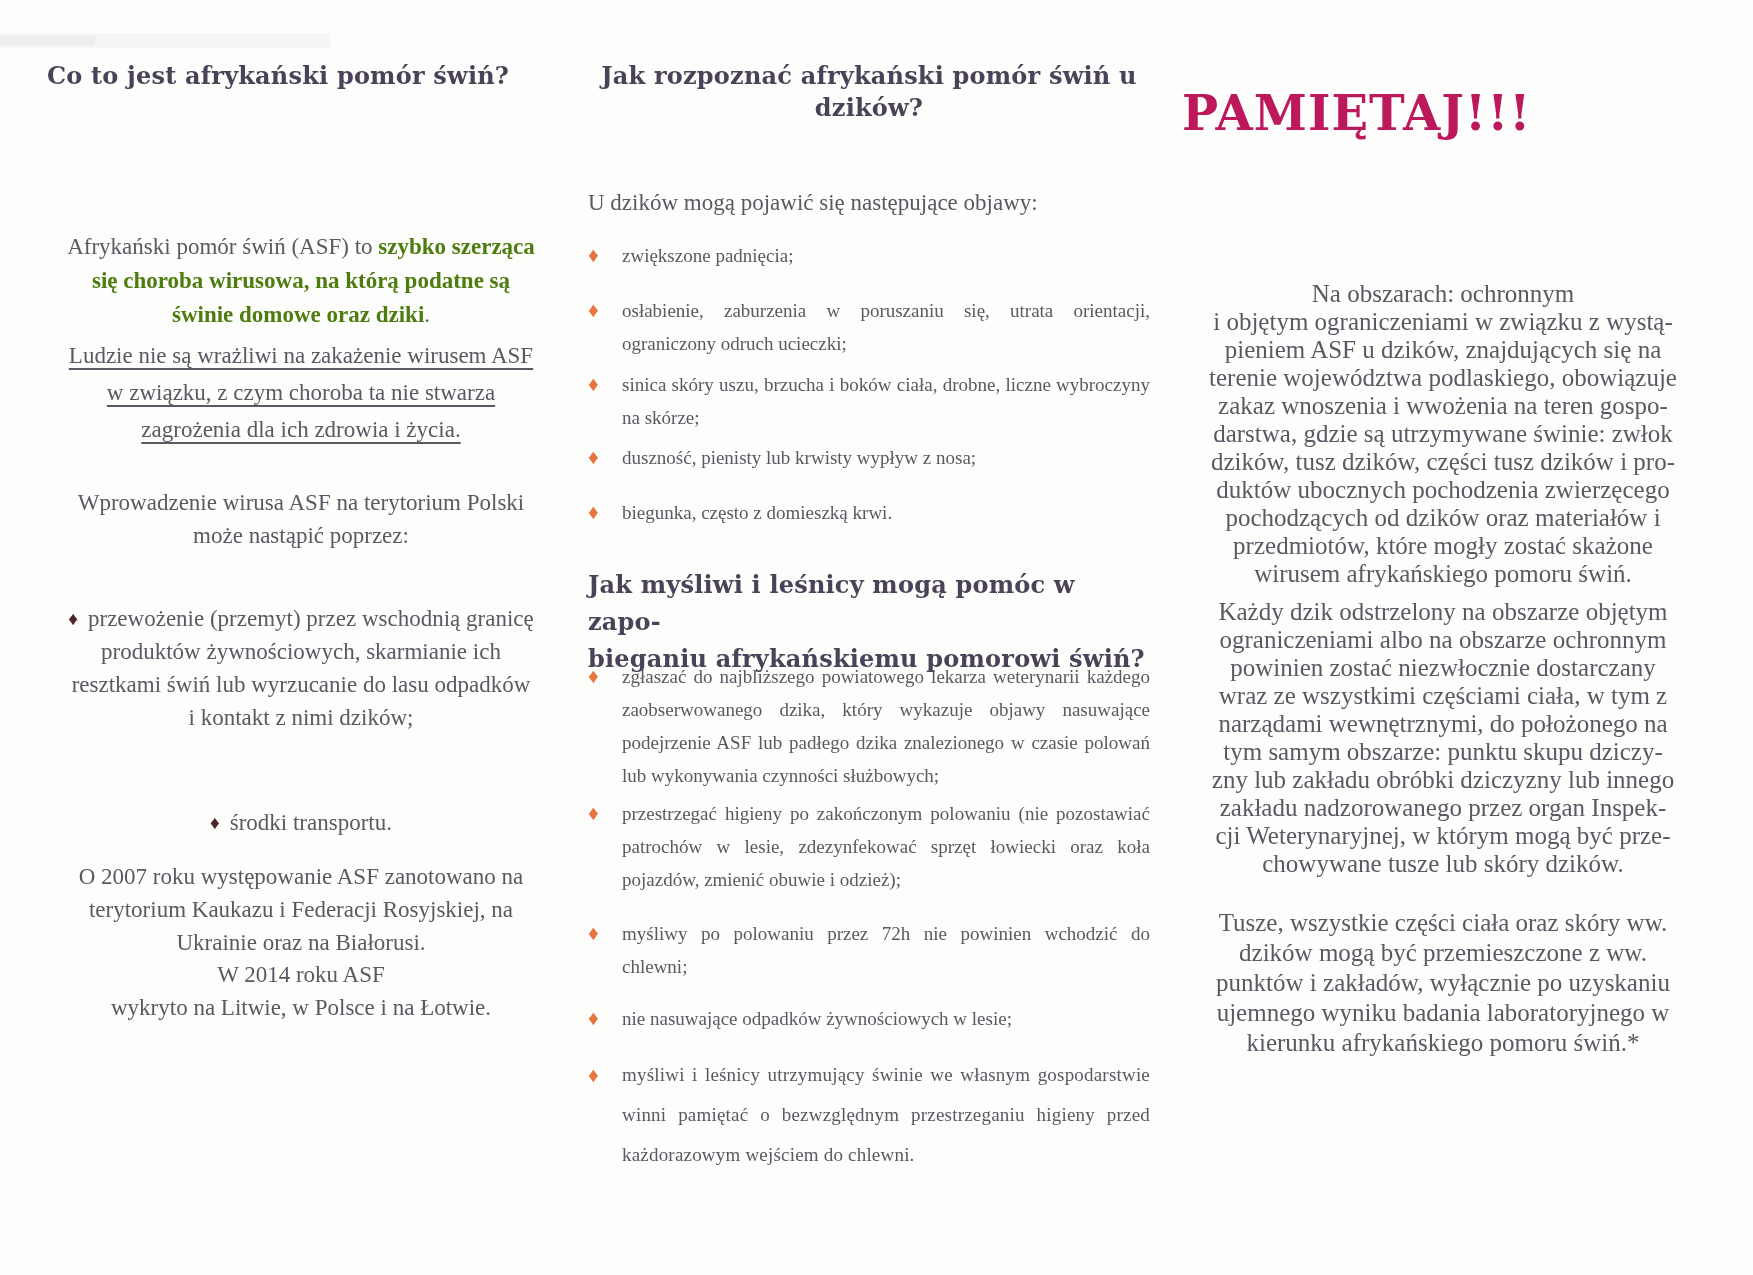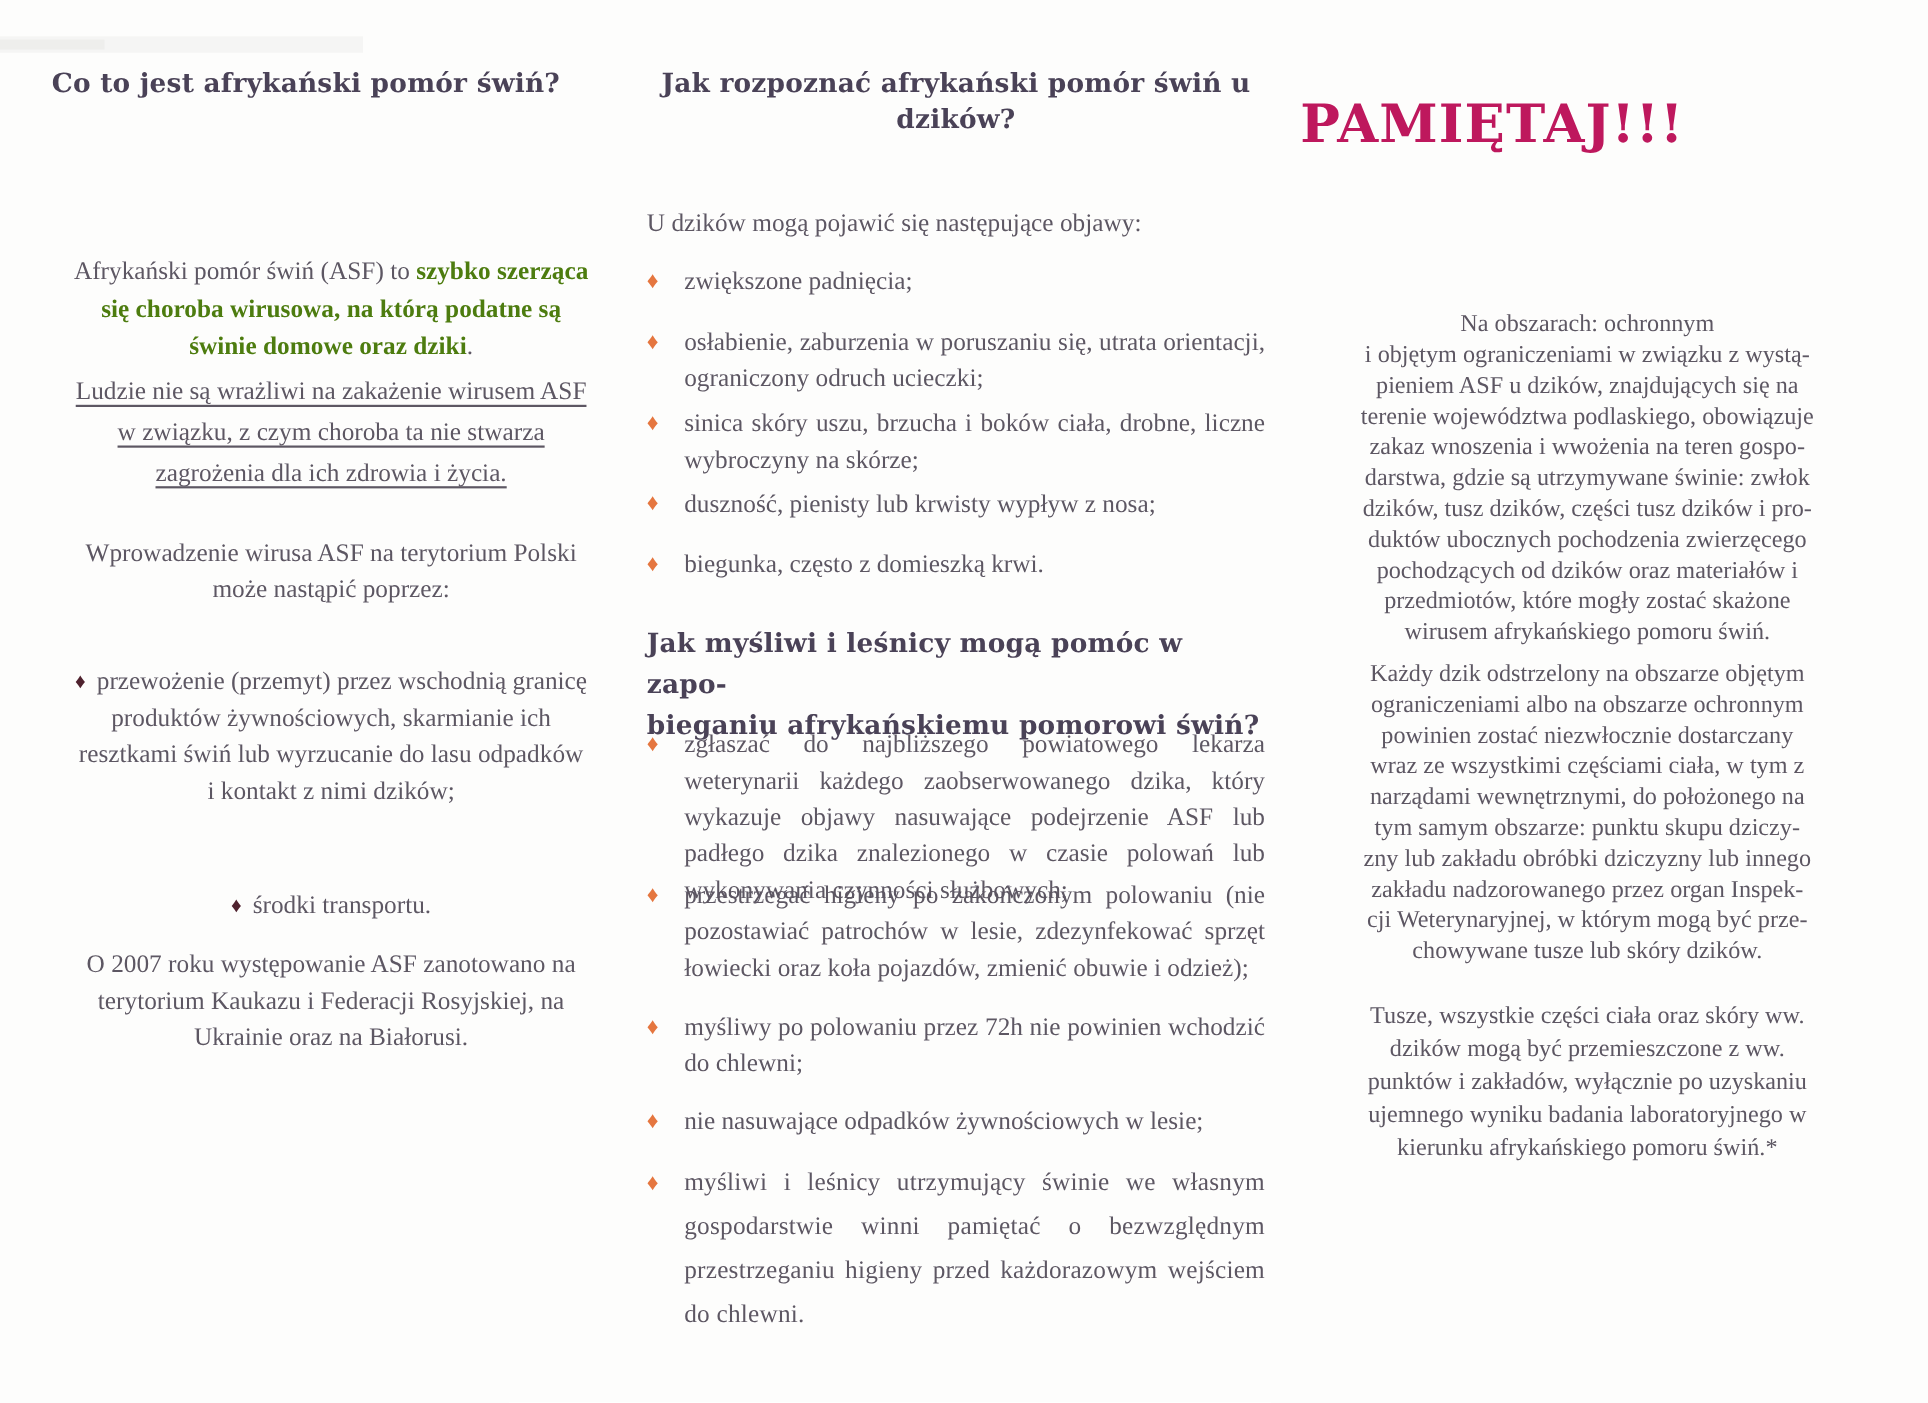--- a/index.html
+++ b/index.html
@@ -22,30 +22,30 @@
     margin:0;
     font-family:"DejaVu Serif","Liberation Serif",serif;
     font-size:24px;line-height:1.35;
     font-weight:bold;color:#4a4257;
     letter-spacing:0.2px;
   }
   .h-center{text-align:center;}
   .ml{white-space:pre-line;}
   .center{text-align:center;}
   .body1{font-size:23px;line-height:33px;}
-  .body3{font-size:22px;line-height:28px;}
+  .body3{font-size:25px;line-height:28px;}
   .u{text-decoration:underline;text-underline-offset:5px;text-decoration-thickness:1.5px;line-height:37px;}
   .defline{display:block;text-align:center;font-size:23px;line-height:34px;}
   .defline strong{color:#4d7c0f;}
   .dia{font-style:normal;display:inline-block;}
   .dia-maroon{color:#4f222e;font-size:19px;margin-right:10px;vertical-align:1px;}
   .dia-orange{color:#e5763f;font-size:21px;flex:0 0 34px;line-height:33px;}
   .cbullet{text-align:center;margin-top:40px;}
   .obullet{display:flex;align-items:flex-start;}
-  .otext{flex:1 1 auto;text-align:justify;font-size:23px;line-height:33px;}
+  .otext{flex:1 1 auto;text-align:justify;font-size:19px;line-height:33px;}
   .otext-wide{line-height:40px;letter-spacing:0.2px;}
   .pam{
     margin:0;text-align:left;
     font-family:"DejaVu Serif","Liberation Serif",serif;
     font-weight:bold;font-size:48px;letter-spacing:1px;
     color:#be185d;
   }
 </style>
 </head>
 <body>
@@ -80,20 +80,22 @@
 
 
     <div class="abs cbullet body1" style="top:766px;">
       <span class="dia dia-maroon">♦</span><span class="ml">środki transportu.</span>
     </div>
 
     <div class="abs ml center body1" style="top:860px;">O 2007 roku występowanie ASF zanotowano na
 terytorium Kaukazu i Federacji Rosyjskiej, na
 Ukrainie oraz na Białorusi.</div>
 
+    <div class="abs ml center body1" style="top:958px;">W  2014 roku  ASF
+wykryto na Litwie, w Polsce i na Łotwie.</div>
   </section>
 
   <section class="col col2">
     <h2 class="h h-center abs ml" style="top:60px;">Jak rozpoznać afrykański pomór świń u
 dzików?</h2>
 
     <div class="abs body1" style="top:186px;">U dzików mogą pojawić się następujące objawy:</div>
 
     <div class="abs obullet" style="top:239px;">
       <span class="dia dia-orange">♦</span>

